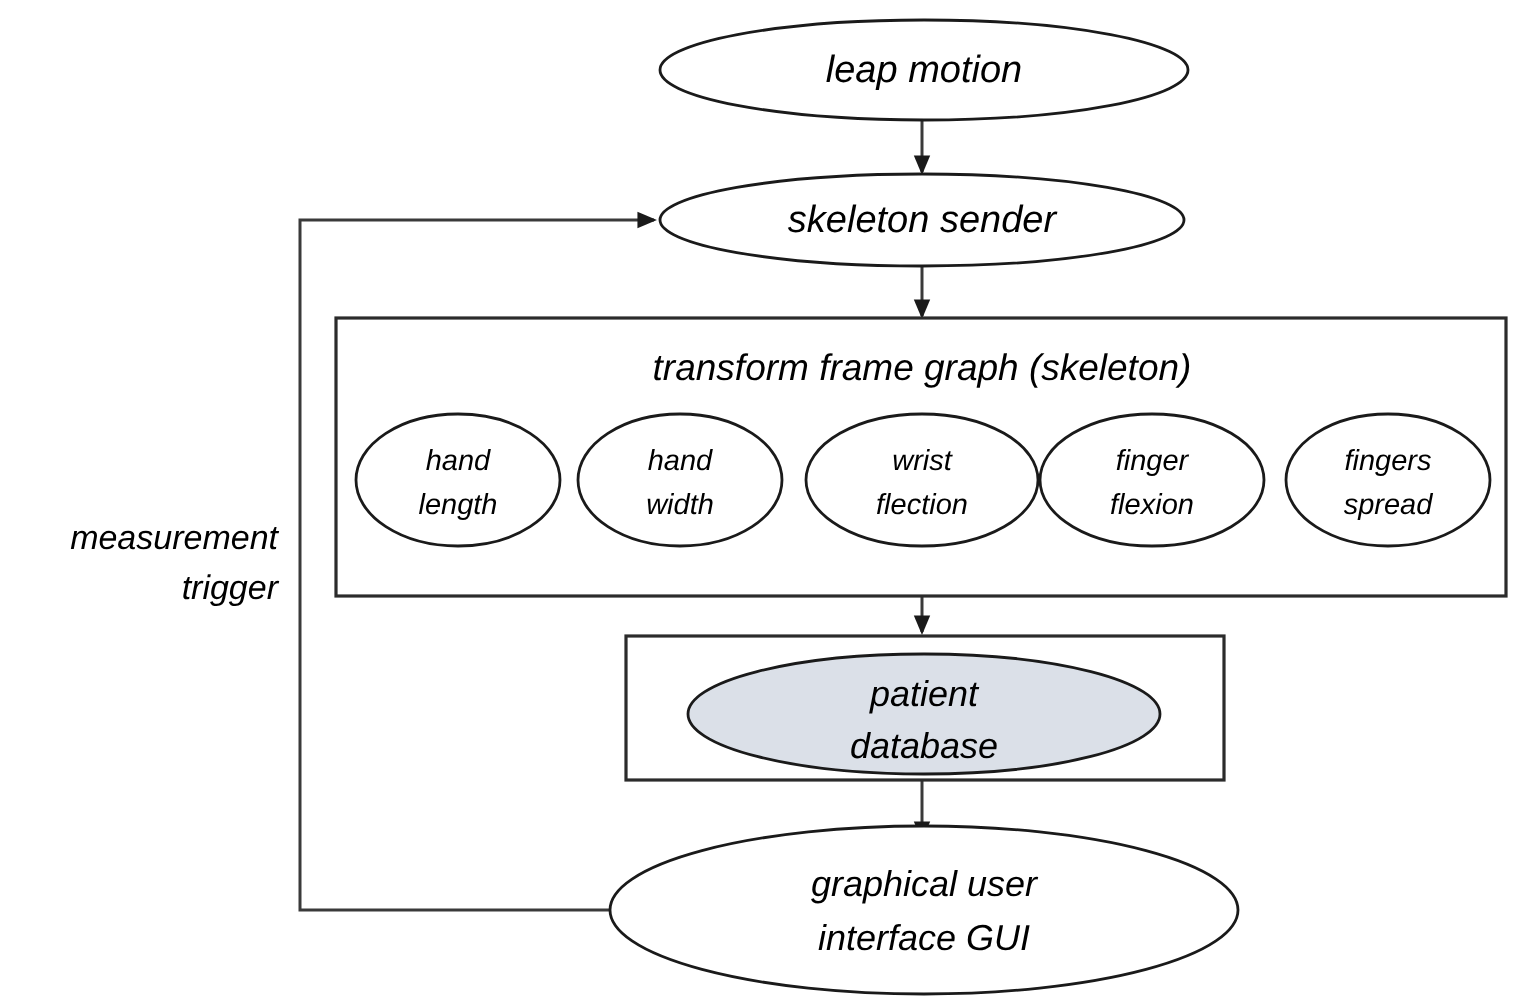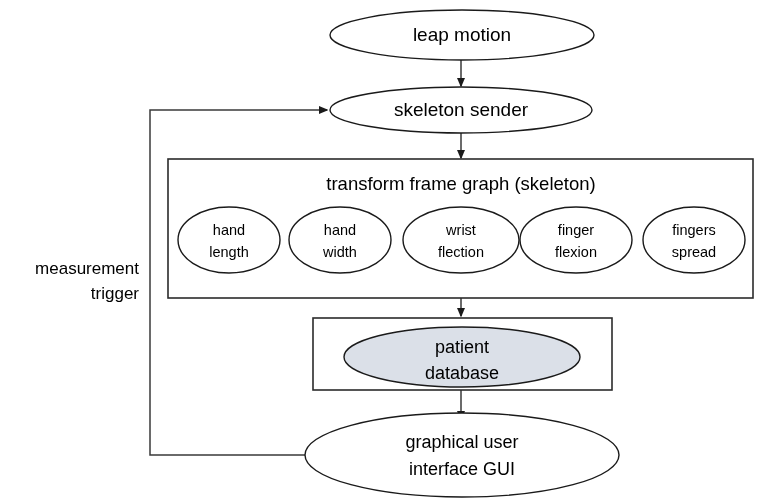--- a/index.html
+++ b/index.html
@@ -10,20 +10,21 @@
   }
   body {
     font-family: "Liberation Sans", sans-serif;
   }
   #diagram-root {
     position: relative;
     width: 763px;
     height: 502px;
     background: #ffffff;
     overflow: hidden;
+    font-style: italic;
   }
   #flow-svg {
     position: absolute;
     top: 0;
     left: 0;
     width: 763px;
     height: 502px;
   }
   .node-text {
     font-family: "Liberation Sans", sans-serif;

